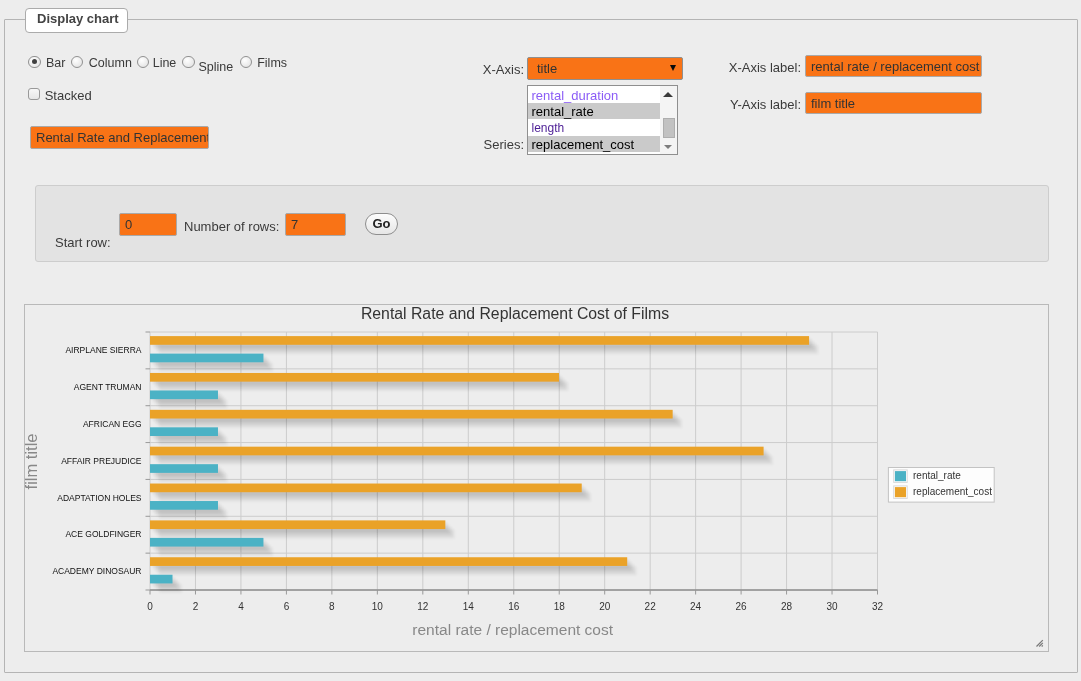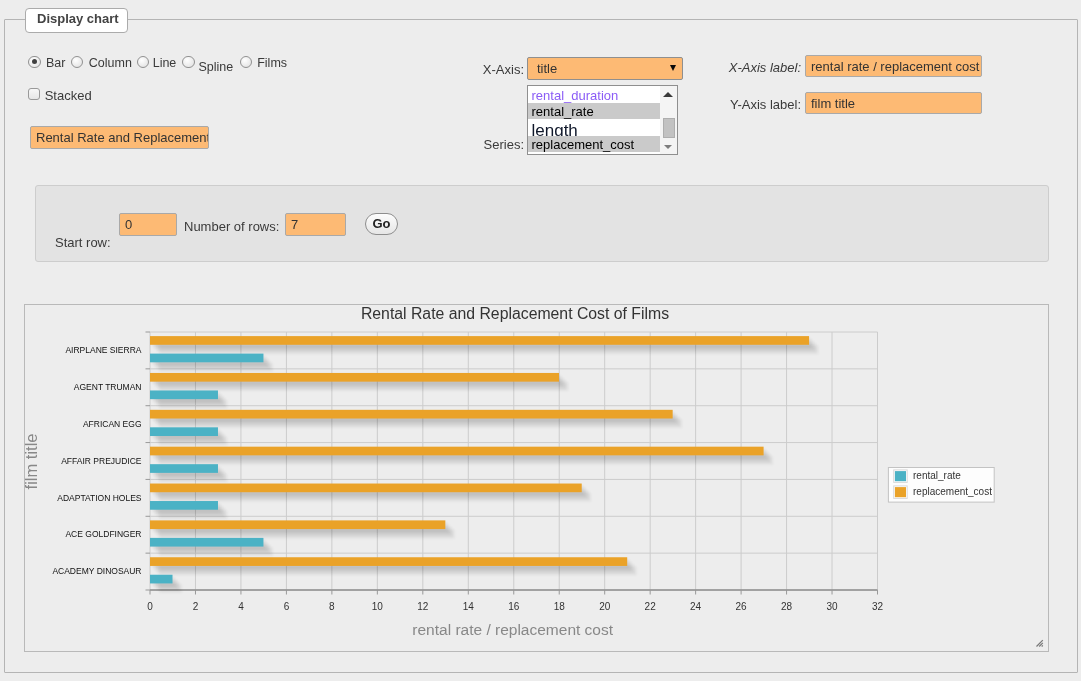--- a/index.html
+++ b/index.html
@@ -1,19 +1,19 @@
 <!DOCTYPE html>
 <html><head>
 <meta charset="utf-8">
 <style>
 html,body{margin:0;padding:0;}
 body{width:1081px;height:681px;background:#ededed;font-family:"Liberation Sans",sans-serif;position:relative;overflow:hidden;}
 .abs{position:absolute;}
 .lbl{position:absolute;font-size:13px;color:#3a3a3a;white-space:nowrap;}
-.inp{position:absolute;background:#fdba74;border:1px solid #a9a9a9;border-radius:2px;box-sizing:border-box;font-size:13px;color:#333;line-height:20px;padding:0 0 0 5px;overflow:hidden;white-space:nowrap;}
+.inp{position:absolute;background:#f97316;border:1px solid #a9a9a9;border-radius:2px;box-sizing:border-box;font-size:13px;color:#333;line-height:20px;padding:0 0 0 5px;overflow:hidden;white-space:nowrap;}
 </style>
 </head>
 <body>
 
 <div class="abs" style="left:4px;top:19px;width:1072px;height:652px;border:1px solid #b4b4b4;border-radius:1px;"></div>
 
 <div class="abs" style="left:25px;top:8px;width:101px;height:23px;background:#fff;border:1px solid #ababab;border-radius:4px;"></div>
 <div class="abs" style="left:37px;top:11px;font-size:13px;font-weight:bold;color:#444;">Display chart</div>
 
 <div id="radios"></div>
@@ -29,21 +29,21 @@
 
 <div class="lbl" style="left:424px;width:100px;top:137px;text-align:right;">Series:</div>
 <div class="abs" style="left:527px;top:85px;width:151px;height:70px;background:#fff;border:1px solid #8f8f8f;box-sizing:border-box;"></div>
 <div id="listitems"></div>
 
 <div class="abs" style="left:660px;top:86px;width:17px;height:68px;background:#f4f4f4;"></div>
 <div class="abs" style="left:662.5px;top:91.5px;width:0;height:0;border-left:5.8px solid transparent;border-right:5.8px solid transparent;border-bottom:5px solid #3a3a3a;"></div>
 <div class="abs" style="left:662.8px;top:118px;width:12.5px;height:20px;background:#c2c2c2;border:1px solid #aeaeae;box-sizing:border-box;"></div>
 <div class="abs" style="left:664px;top:144.5px;width:0;height:0;border-left:4.7px solid transparent;border-right:4.7px solid transparent;border-top:4.5px solid #7d7d7d;"></div>
 
-<div class="lbl" style="left:701px;width:100px;top:60px;text-align:right;font-style:italic;">X-Axis label:</div>
+<div class="lbl" style="left:701px;width:100px;top:60px;text-align:right;">X-Axis label:</div>
 <div class="inp" style="left:805px;top:55px;width:177px;height:22px;line-height:21px;">rental rate / replacement cost</div>
 <div class="lbl" style="left:701px;width:100px;top:97px;text-align:right;">Y-Axis label:</div>
 <div class="inp" style="left:805px;top:92px;width:177px;height:22px;line-height:21px;">film title</div>
 
 <div class="abs" style="left:35px;top:185px;width:1014px;height:77px;background:#e3e3e3;border:1px solid #cdcdcd;border-radius:3px;box-sizing:border-box;"></div>
 <div class="lbl" style="left:55px;top:235px;">Start row:</div>
 <div class="inp" style="left:119px;top:213px;width:58px;height:23px;line-height:21px;">0</div>
 <div class="lbl" style="left:184px;top:219px;">Number of rows:</div>
 <div class="inp" style="left:285px;top:213px;width:61px;height:23px;line-height:21px;">7</div>
 <div class="abs" style="left:365px;top:213px;width:33px;height:22px;background:linear-gradient(#fdfdfd,#e6e6e6);border:1px solid #8e8e8e;border-radius:11px;box-sizing:border-box;text-align:center;font-size:13px;font-weight:bold;color:#222;line-height:20px;">Go</div>
@@ -240,16 +240,16 @@
     <div class="lbl" style="left:152.7px;top:55.5px;font-size:12.5px;">Line</div>
     <div class="abs" style="left:182.4px;top:55.6px;width:10.2px;height:10.2px;border:1px solid #919191;border-radius:50%;background:radial-gradient(circle at 38% 32%,#ffffff,#dedede);"></div>
     <div class="lbl" style="left:198.4px;top:60px;font-size:12.5px;">Spline</div>
     <div class="abs" style="left:240px;top:55.6px;width:10.2px;height:10.2px;border:1px solid #919191;border-radius:50%;background:radial-gradient(circle at 38% 32%,#ffffff,#dedede);"></div>
     <div class="lbl" style="left:257.2px;top:55.5px;font-size:12.5px;">Films</div>
   </div>
 <div>
     <div class="abs" style="left:531.5px;top:88px;font-size:13px;color:#8b5cf6;">rental_duration</div>
     <div class="abs" style="left:528px;top:103.1px;width:132px;height:16.3px;background:#cacaca;"></div>
     <div class="abs" style="left:531.5px;top:104.3px;font-size:13px;color:#000;">rental_rate</div>
-    <div class="abs" style="left:531.5px;top:120.60000000000001px;font-size:17px;color:#0f172a;">length</div>
+    <div class="abs" style="left:531.5px;top:120.60000000000001px;font-size:12px;color:#4c1d95;">length</div>
     <div class="abs" style="left:528px;top:135.7px;width:132px;height:16.3px;background:#cacaca;"></div>
     <div class="abs" style="left:531.5px;top:136.89999999999998px;font-size:13px;color:#000;">replacement_cost</div>
   </div>
 
 </body></html>

